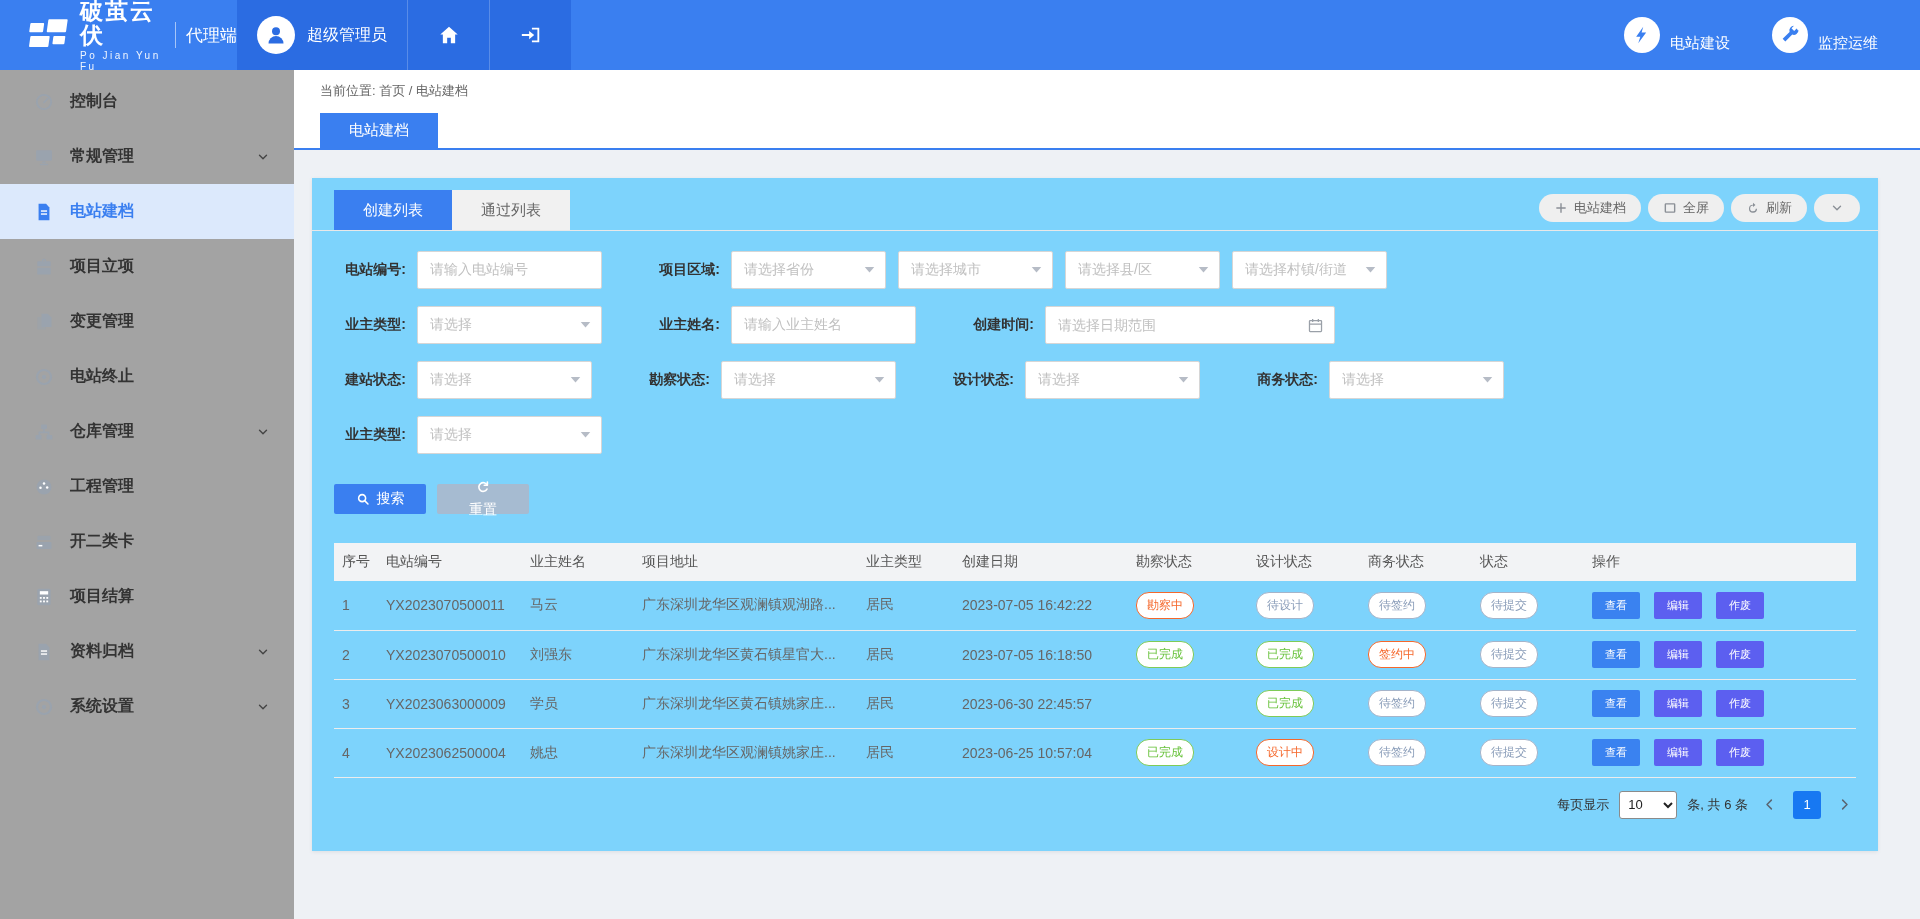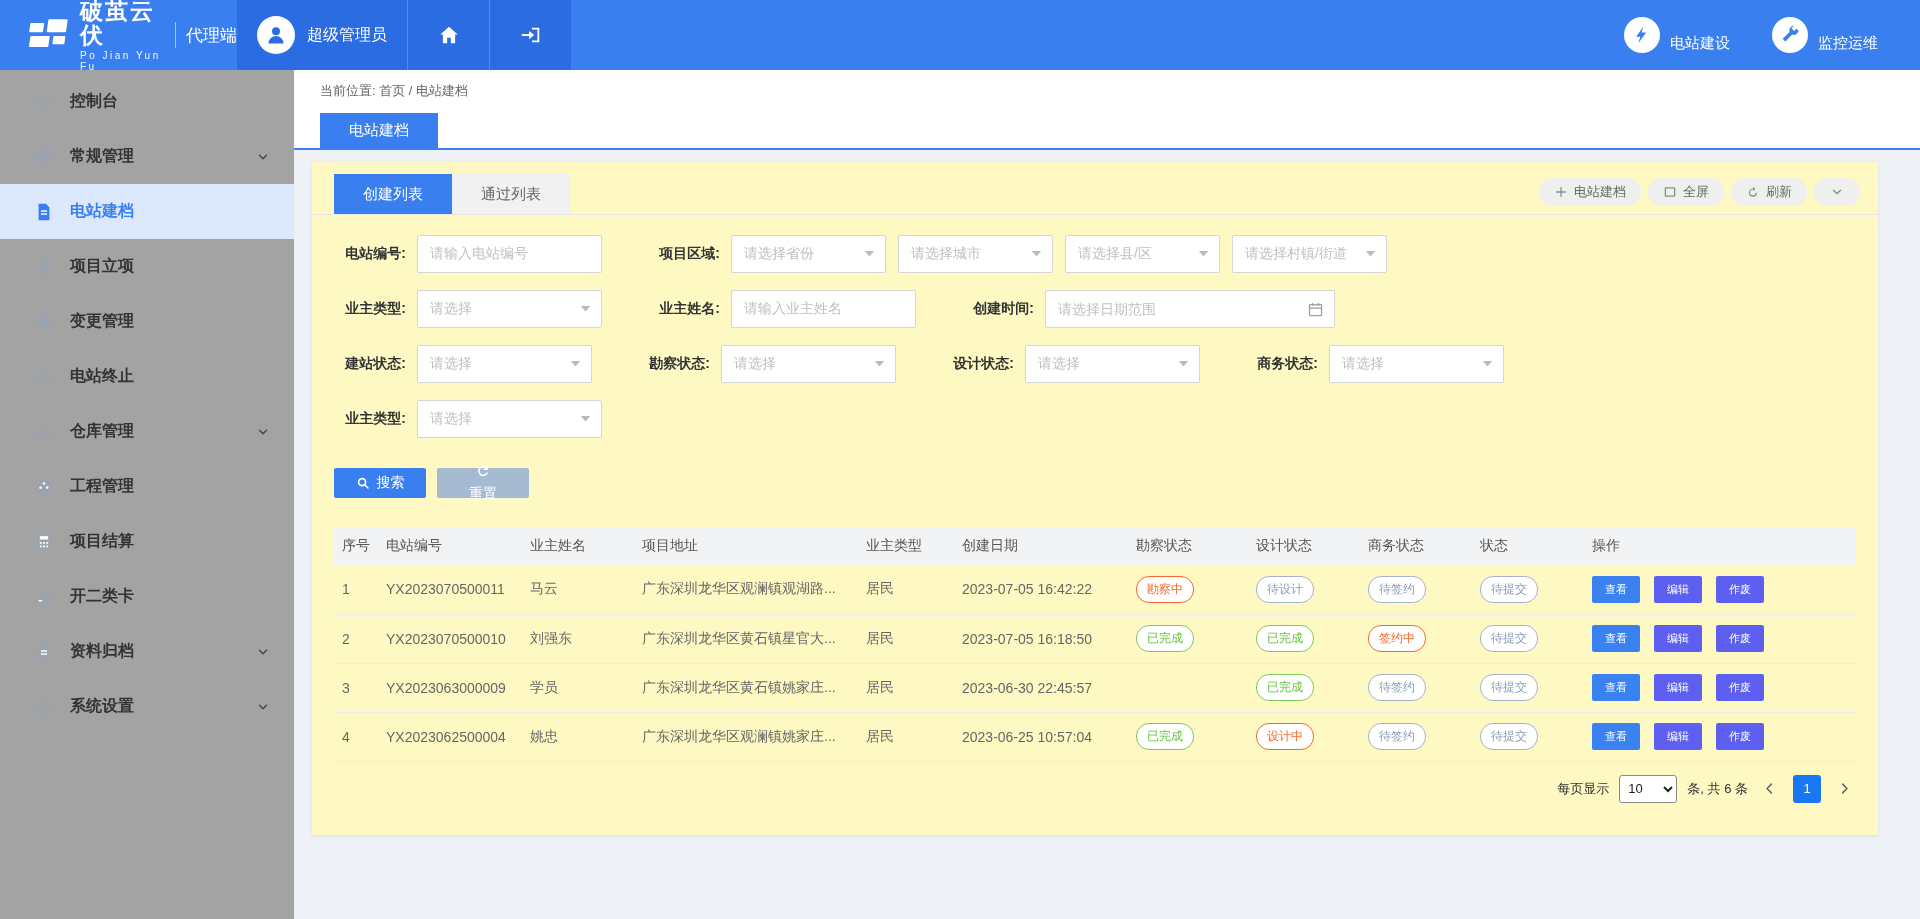--- a/index.html
+++ b/index.html
@@ -40,21 +40,21 @@
   .side-item.active { background:#dce9fc; }
   .side-item.active .icon svg { color:#3a7ff0; }
   .side-item.active .side-label { color:#3a7ff0; }
 
   
   .main { position:absolute; top:70px; left:294px; width:1626px; height:849px; background:#eef1f5; }
   .crumb-bar { background:#fff; height:80px; border-bottom:2px solid #3a7ff0; position:relative; padding:12px 0 0 26px; }
   .crumb { font-size:13px; color:#666; }
   .page-tab { position:absolute; left:26px; bottom:0; width:118px; height:35px; background:#3a7ff0; color:#fff; font-size:15px; display:flex; align-items:center; justify-content:center; cursor:pointer; }
 
-  .card { margin:12px 42px 0 18px; width:1566px; height:673px; background:#fef9c3; box-shadow:0 1px 4px rgba(0,0,0,.08); }
+  .card { margin:28px 42px 0 18px; width:1566px; height:673px; background:#7dd3fc; box-shadow:0 1px 4px rgba(0,0,0,.08); }
 
   .tabs-bar { height:53px; display:flex; align-items:flex-end; padding:0 18px 0 22px; border-bottom:1px solid #e8e8e8; }
   .tabs { display:flex; }
   .tab { width:118px; height:40px; display:flex; align-items:center; justify-content:center; font-size:15px; background:#f1f1f1; color:#666; cursor:pointer; }
   .tab.active { background:#3a7ff0; color:#fff; }
   .toolbar { margin-left:auto; display:flex; align-items:center; gap:7px; align-self:center; margin-top:8px; }
   .tbtn { height:28px; border:none; border-radius:14px; background:#efefef; color:#666; font-size:13px; padding:0 15px; display:flex; align-items:center; gap:6px; cursor:pointer; font-family:inherit; }
   .tbtn .icon svg { width:14px; height:14px; color:#8a8f96; }
   .tbtn.tbtn-sq { width:46px; padding:0; justify-content:center; }
 
@@ -264,43 +264,43 @@
             <circle cx="12" cy="7.8" r="1.5" fill="#fff"></circle>
             <circle cx="7.8" cy="13" r="1.5" fill="#fff"></circle>
             <circle cx="15.8" cy="12.6" r="1.5" fill="#fff"></circle>
           </svg>
         </span>
         <span class="side-label">工程管理</span>
       </div>
       <div class="side-item">
         <span class="icon">
           <svg viewBox="0 0 24 24" fill="currentColor">
+            <rect x="4" y="4.5" width="16" height="5" rx="1.2" opacity=".85"></rect>
+            <rect x="3" y="12" width="18" height="8.5" rx="1.2"></rect>
+            <rect x="5.5" y="15.5" width="4.5" height="1.8" fill="#fff"></rect>
+          </svg>
+        </span>
+        <span class="side-label">开二类卡</span>
+      </div>
+      <div class="side-item">
+        <span class="icon">
+          <svg viewBox="0 0 24 24" fill="currentColor">
             <rect x="4" y="2" width="16" height="20" rx="2"></rect>
             <rect x="7" y="5" width="10" height="4" fill="#fff"></rect>
             <g fill="#fff">
               <rect x="7" y="12" width="2.2" height="2.2"></rect>
               <rect x="10.9" y="12" width="2.2" height="2.2"></rect>
               <rect x="14.8" y="12" width="2.2" height="2.2"></rect>
               <rect x="7" y="16.2" width="2.2" height="2.2"></rect>
               <rect x="10.9" y="16.2" width="2.2" height="2.2"></rect>
               <rect x="14.8" y="16.2" width="2.2" height="2.2"></rect>
             </g>
           </svg>
         </span>
         <span class="side-label">项目结算</span>
-      </div>
-      <div class="side-item">
-        <span class="icon">
-          <svg viewBox="0 0 24 24" fill="currentColor">
-            <rect x="4" y="4.5" width="16" height="5" rx="1.2" opacity=".85"></rect>
-            <rect x="3" y="12" width="18" height="8.5" rx="1.2"></rect>
-            <rect x="5.5" y="15.5" width="4.5" height="1.8" fill="#fff"></rect>
-          </svg>
-        </span>
-        <span class="side-label">开二类卡</span>
       </div>
       <div class="side-item">
         <span class="icon">
           <svg viewBox="0 0 24 24" fill="currentColor">
             <path d="M5.5 2h9l4 4.5V22h-13z"></path>
             <rect x="8.3" y="10" width="7.4" height="1.7" fill="#fff"></rect>
             <rect x="8.3" y="13.6" width="7.4" height="1.7" fill="#fff"></rect>
           </svg>
         </span>
         <span class="side-label">资料归档</span>

